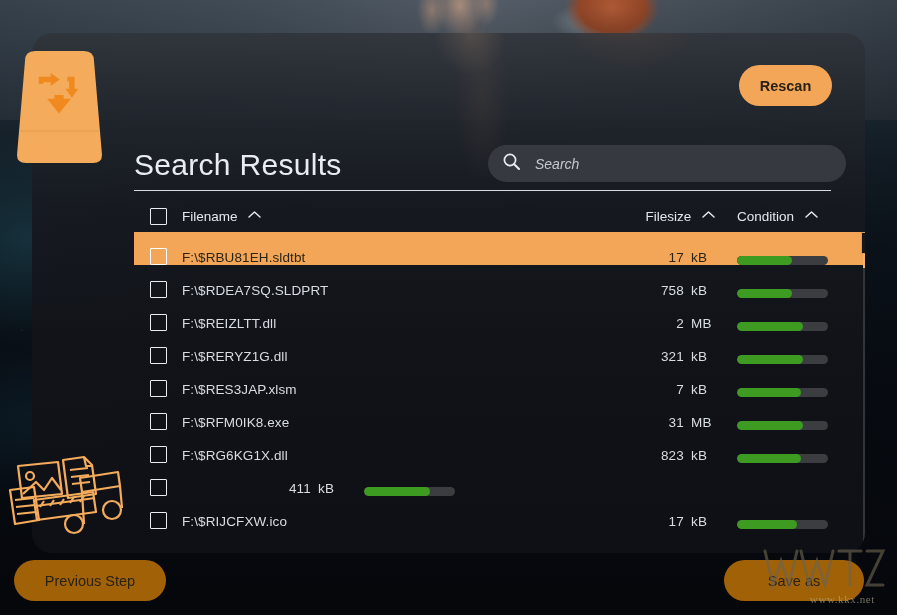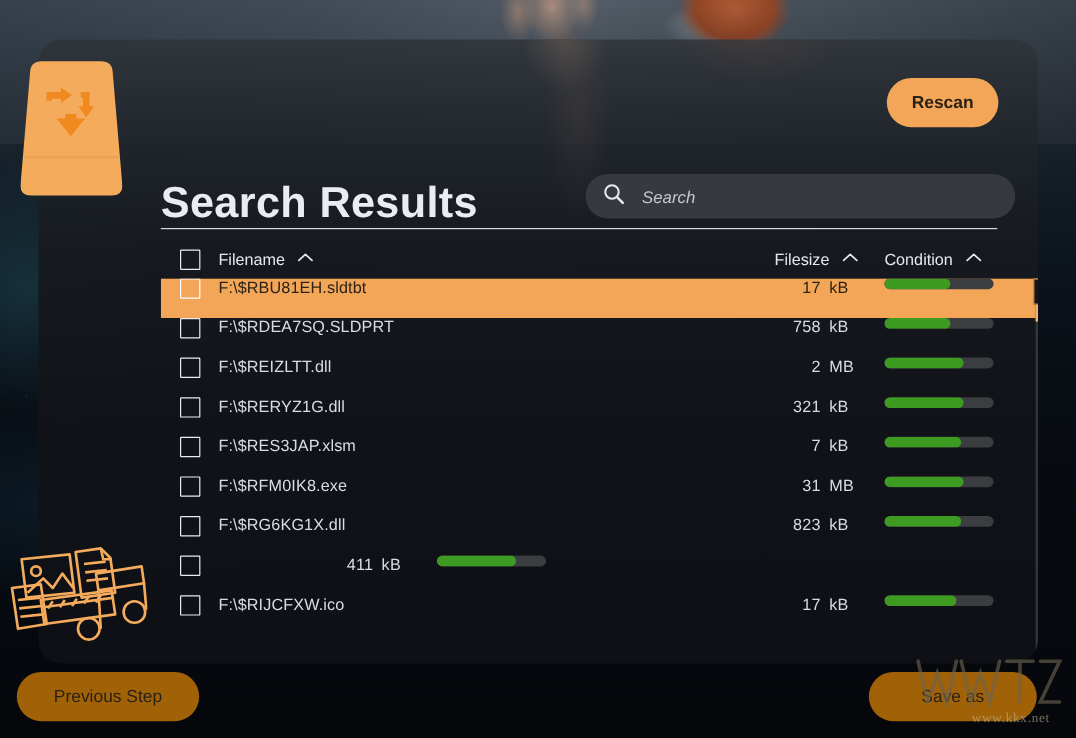--- a/index.html
+++ b/index.html
@@ -121,23 +121,23 @@
     top: 47px;
     width: 85px;
     height: 120px;
   }
 
   
   #sr-title {
     position: absolute;
     left: 102px;
     top: 115px;
-    font-size: 36px;
+    font-size: 30px;
     color: #e9edf2;
-    font-weight: bold;
+    font-weight: normal;
     letter-spacing: .3px;
   }
   #search-box {
     position: absolute;
     left: 456px;
     top: 112px;
     width: 358px;
     height: 37px;
     border-radius: 19px;
     background: rgba(56,60,66,0.92);
@@ -196,21 +196,21 @@
     position: absolute;
     left: 102px;
     top: 199px;
     width: 731px;
     height: 304px;
     overflow: hidden;
   }
   .trow {
     height: 33px;
     display: flex;
-    align-items: flex-start;
+    align-items: flex-end;
     font-size: 13.5px;
     color: #d8dde3;
     cursor: pointer;
   }
   .trow.selected {
     background: #f3a657;
     color: #2b2316;
   }
   .trow.selected .chk { border-color: #ffffff; }
   .fname { flex: 1; letter-spacing: .1px; }

